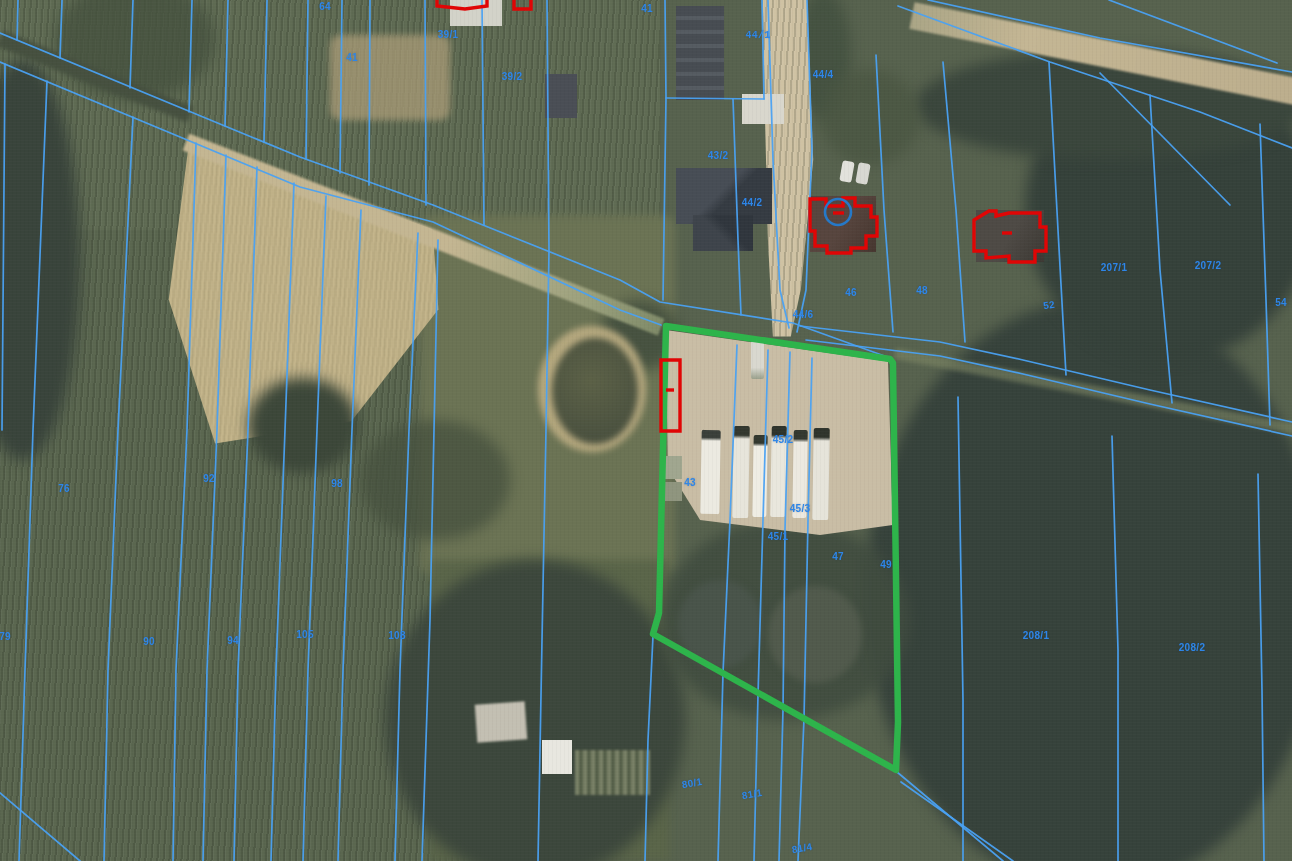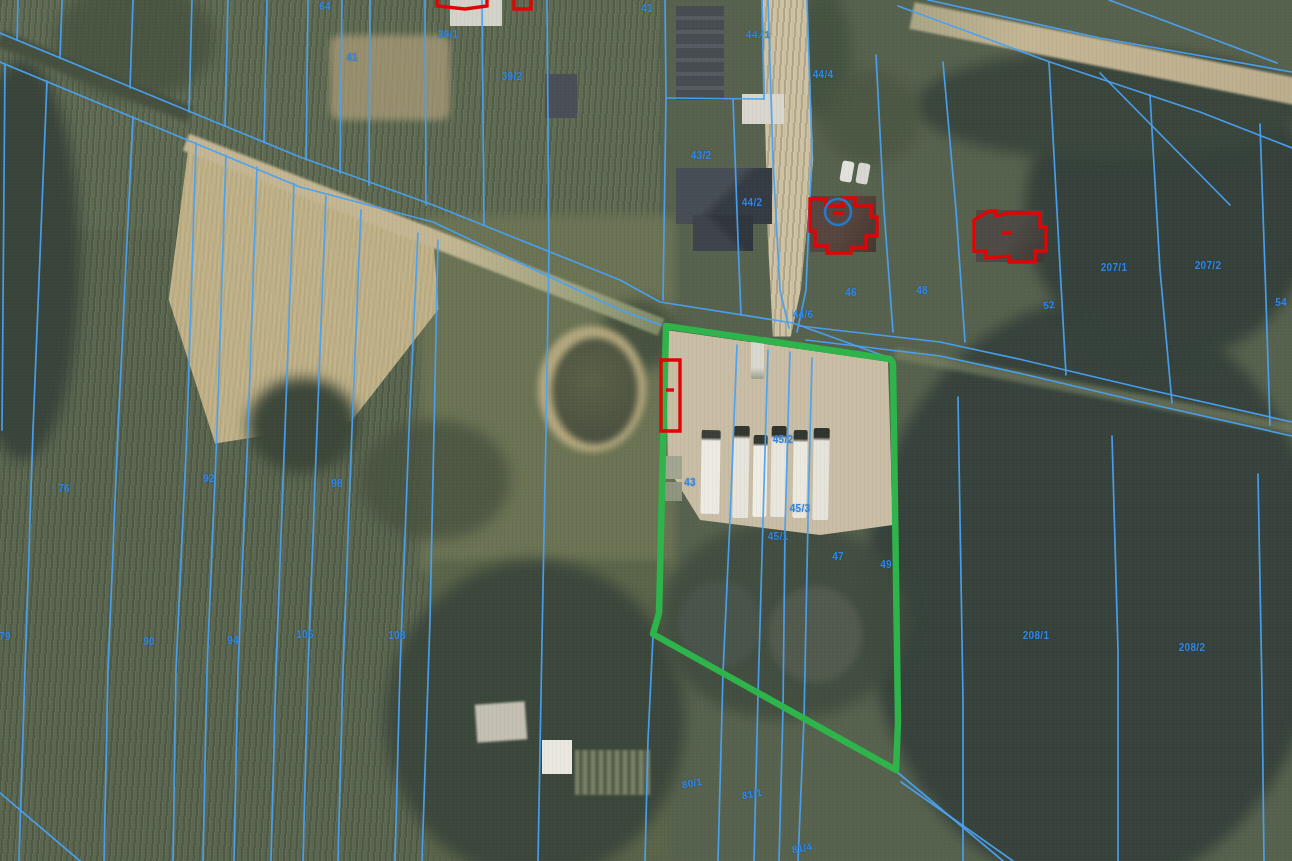--- a/index.html
+++ b/index.html
@@ -162,21 +162,21 @@
     </svg>
 
   <div id="labels" style="left:0;top:0;width:100%;height:100%;">
       <span class="parcel-label" style="left: 325px; top: 6px;">64</span>
       <span class="parcel-label" style="left: 647px; top: 8px;">41</span>
       <span class="parcel-label" style="left: 352px; top: 57px;">41</span>
       <span class="parcel-label" style="left: 448px; top: 34px;">39/1</span>
       <span class="parcel-label" style="left: 512px; top: 76px;">39/2</span>
       <span class="parcel-label" style="left: 758px; top: 35px; font-family: Liberation Mono, monospace;">44/1</span>
       <span class="parcel-label" style="left: 801px; top: 74px; padding-left: 44px;">44/4</span>
-      <span class="parcel-label" style="left: 701px; top: 155px;">43/2</span>
+      <span class="parcel-label" style="left: 718px; top: 155px;">43/2</span>
       <span class="parcel-label" style="left: 752px; top: 202px;">44/2</span>
       <span class="parcel-label" style="left: 789px; top: 314px; margin-left: 14px;">44/6</span>
       <span class="parcel-label" style="left: 851px; top: 292px;">46</span>
       <span class="parcel-label" style="left: 922px; top: 290px;">48</span>
       <span class="parcel-label" style="left: 1049px; top: 305px; transform: translate(-50%, -50%) rotate(-8deg);">52</span>
       <span class="parcel-label" style="left: 1114px; top: 267px;">207/1</span>
       <span class="parcel-label" style="left: 1208px; top: 265px;">207/2</span>
       <span class="parcel-label" style="left: 1281px; top: 302px;">54</span>
       <span class="parcel-label" style="left: 64px; top: 488px;">76</span>
       <span class="parcel-label" style="left: 209px; top: 478px;">92</span>

